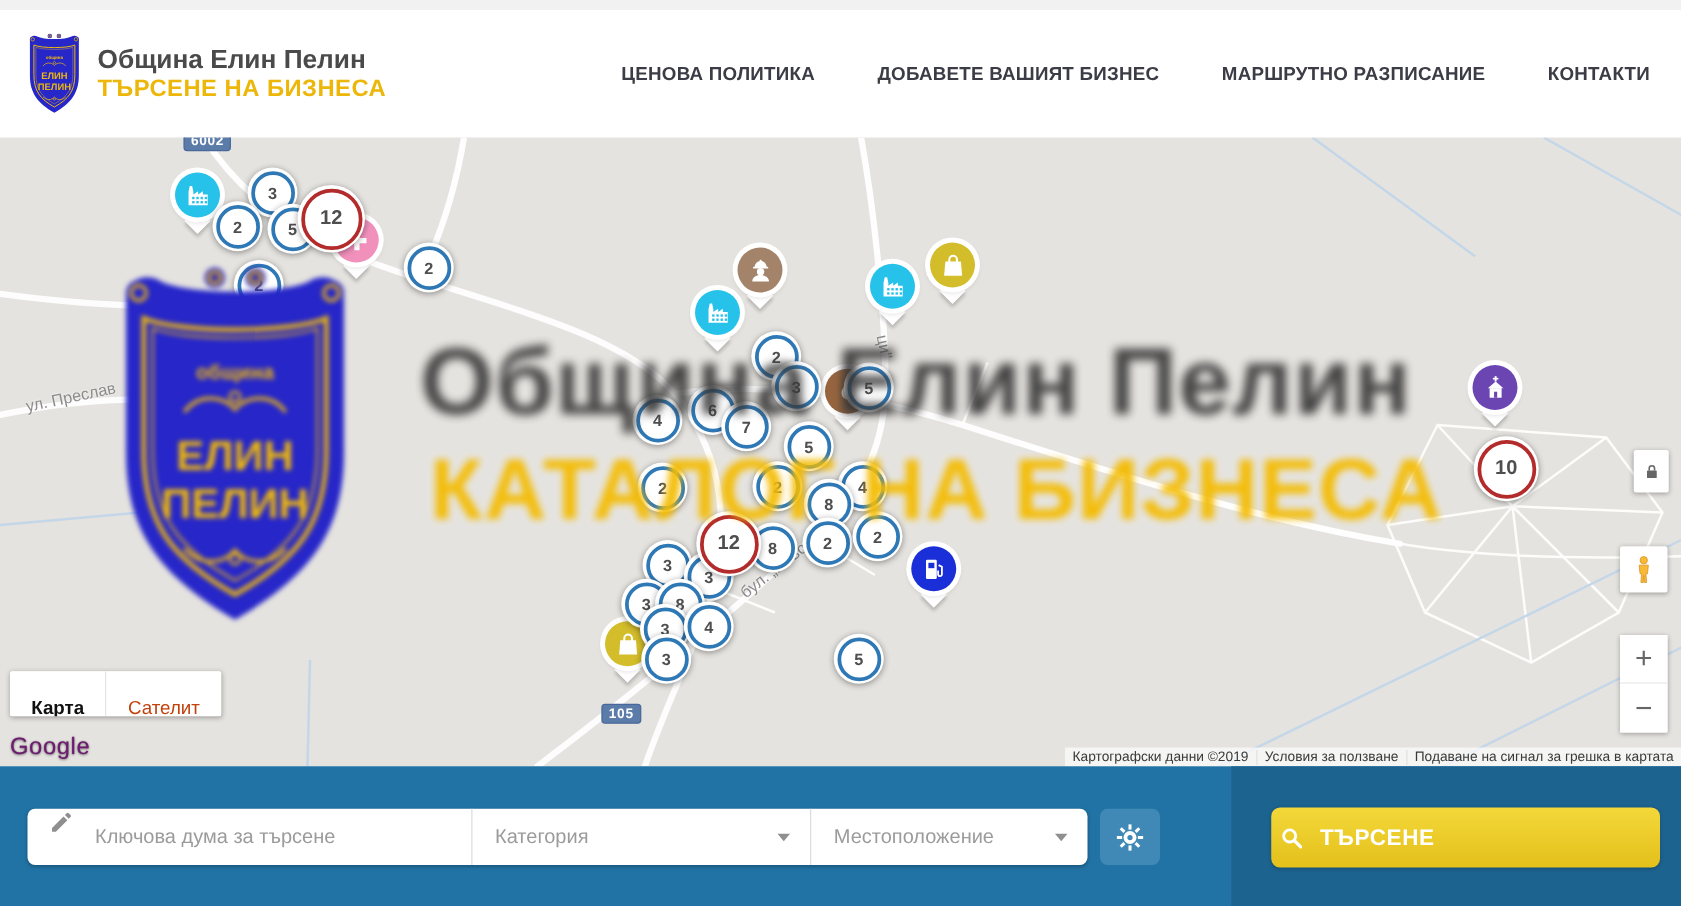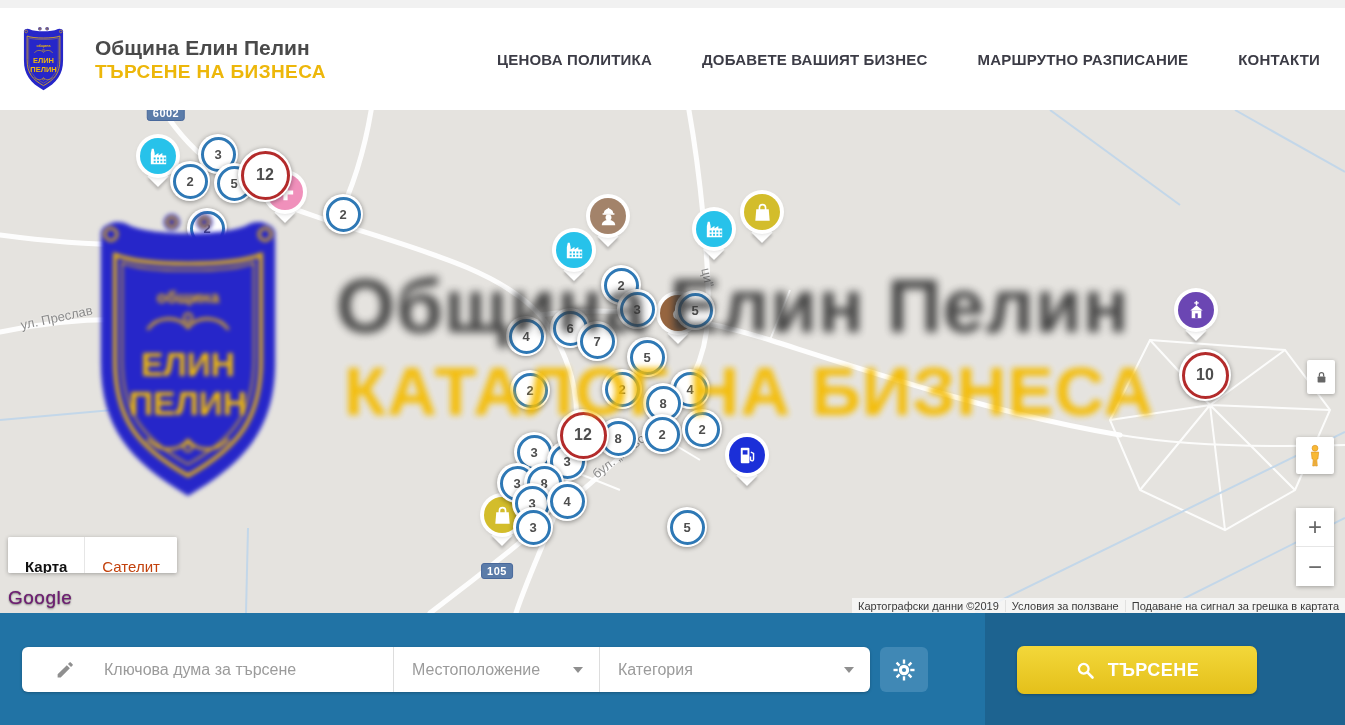--- a/index.html
+++ b/index.html
@@ -1,20 +1,20 @@
 <!DOCTYPE html>
 <html><head>
 <meta charset="utf-8">
 <style>
   html,body{margin:0;padding:0}
   body{width:1345px;height:725px;overflow:hidden;background:#fff;font-family:"Liberation Sans",sans-serif}
   .top-strip{height:8px;background:#f1f1f1}
   
   .header{height:102px;display:flex;align-items:center;justify-content:space-between;padding:0 25px 0 20px;background:#fff}
-  .logo{display:flex;align-items:center;gap:28px;cursor:pointer}
+  .logo{display:flex;align-items:center;gap:11px;cursor:pointer}
   .crest-sm{width:47px;height:66px}
   .logo-title{font-size:21px;font-weight:700;color:#4a4a4a;line-height:1.2}
   .logo-sub{font-size:19px;font-weight:700;color:#edb70a;letter-spacing:.4px}
   .nav{display:flex;gap:50px}
   .nav a{font-size:15px;font-weight:700;color:#3c3c46;text-decoration:none;letter-spacing:.2px;white-space:nowrap}
   
   .map{position:relative;height:503px;background:#e5e3df;overflow:hidden}
   .map svg.roads{position:absolute;left:0;top:0;z-index:0}
   .layer{position:absolute;inset:0;pointer-events:none}
   .layer *{pointer-events:auto}
@@ -41,31 +41,31 @@
   .ctrl{position:absolute;background:#fff;box-shadow:0 1px 4px rgba(0,0,0,.3);border-radius:2px;z-index:6;display:flex;align-items:center;justify-content:center}
   .ctrl-lock{left:1307px;top:250px;width:28px;height:34px}
   .ctrl-peg{left:1296px;top:327px;width:38px;height:37px;cursor:pointer}
   .ctrl-zoom{left:1296px;top:398px;width:38px;height:78px;flex-direction:column;padding:0}
   .ctrl-zoom button{width:38px;height:39px;background:#fff;border:none;font-size:24px;color:#666;line-height:1;cursor:pointer;font-family:"Liberation Sans",sans-serif}
   .ctrl-zoom button:first-child{border-bottom:1px solid #e6e6e6}
   
   .searchbar{position:relative;height:112px;background:#2173a5}
   .search-right{position:absolute;right:0;top:0;width:360px;height:112px;background:#1d6390}
   .fields{position:absolute;left:22px;top:34px;width:848px;height:45px;background:#fff;border-radius:6px;display:flex;align-items:stretch;box-shadow:0 1px 3px rgba(0,0,0,.25);z-index:1}
-  .field-kw{flex:0 0 338px;display:flex;align-items:center;padding-left:33px;gap:26px}
+  .field-kw{flex:0 0 338px;display:flex;padding-left:17px;gap:14px}
   .field-kw svg{width:21px;height:21px;flex:0 0 auto}
   .field-kw input{border:none;outline:none;font-size:16px;color:#555;flex:1;min-width:0;font-family:"Liberation Sans",sans-serif;background:transparent}
   .field-kw input::placeholder{color:#9b9b9b}
   .field-sel{display:flex;align-items:center;justify-content:space-between;border-left:1px solid #ddd;padding:0 16px 0 18px;color:#9b9b9b;font-size:16px;cursor:pointer}
   .field-cat{flex:0 0 236px}
   .field-loc{flex:1}
   .chevron{width:0;height:0;border-left:5px solid transparent;border-right:5px solid transparent;border-top:6px solid #8f8f8f}
   .gear-btn{position:absolute;left:880px;top:34px;width:48px;height:45px;border:none;border-radius:6px;background:#4088b5;display:flex;align-items:center;justify-content:center;cursor:pointer;z-index:1}
   .gear-btn svg{width:24px;height:24px}
-  .search-btn{position:absolute;left:1017px;top:33px;width:240px;height:48px;border:none;border-radius:7px;background:linear-gradient(#f3d83a,#e4c01a);color:#fff;font-size:18px;font-weight:700;letter-spacing:.5px;display:flex;align-items:center;justify-content:center;gap:12px;cursor:pointer;font-family:"Liberation Sans",sans-serif;z-index:1;box-shadow:0 1px 3px rgba(0,0,0,.25)}
+  .search-btn{position:absolute;left:1017px;top:33px;width:311px;height:48px;border:none;border-radius:7px;background:linear-gradient(#f3d83a,#e4c01a);color:#fff;font-size:18px;font-weight:700;letter-spacing:.5px;display:flex;align-items:center;justify-content:flex-start;gap:12px;cursor:pointer;font-family:"Liberation Sans",sans-serif;z-index:1;box-shadow:0 1px 3px rgba(0,0,0,.25)}
   .search-btn svg{width:21px;height:21px}
 </style>
 </head>
 <body>
 
 <svg width="0" height="0" style="position:absolute" aria-hidden="true">
   <symbol id="crest" viewBox="0 0 200 290">
     <path d="M14 30 C14 14 28 8 40 14 C60 26 140 26 160 14 C172 8 186 14 186 30 L186 150 C186 214 158 248 100 282 C42 248 14 214 14 150 Z" fill="#2626c9"></path>
     <circle cx="24" cy="24" r="10" fill="#2626c9"></circle>
       <circle cx="176" cy="24" r="10" fill="#2626c9"></circle>
@@ -406,26 +406,26 @@
 <div class="searchbar">
   <div class="search-right"></div>
 
   <div class="fields">
     <div class="field-kw">
       <svg viewBox="0 0 24 24">
         <path fill="#8f8f8f" d="M3 17.5V21h3.5L17 10.5 13.5 7 3 17.5zM14.8 5.7l3.5 3.5 1.8-1.8c.4-.4.4-1 0-1.4l-2.1-2.1a1 1 0 0 0-1.4 0l-1.8 1.8z"></path>
       </svg>
       <input type="text" placeholder="Ключова дума за търсене" style="">
     </div>
+    <div class="field-sel field-cat">
+      <span>Категория</span>
+      <span class="chevron"></span>
+    </div>
     <div class="field-sel field-loc">
       <span>Местоположение</span>
-      <span class="chevron"></span>
-    </div>
-    <div class="field-sel field-cat">
-      <span>Категория</span>
       <span class="chevron"></span>
     </div>
   </div>
 
   <button class="gear-btn">
     <svg viewBox="0 0 24 24">
       <g fill="#fff">
         <circle cx="12" cy="12" r="5.2"></circle>
         <rect x="10.8" y="1.5" width="2.4" height="4.2"></rect>
         <rect x="10.8" y="1.5" width="2.4" height="4.2" transform="rotate(45 12 12)"></rect>

